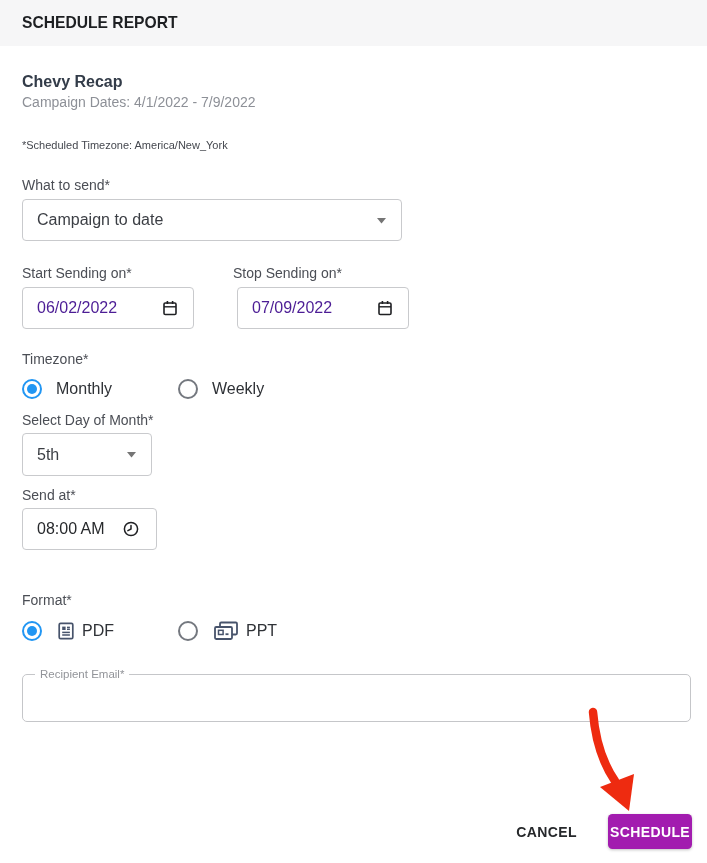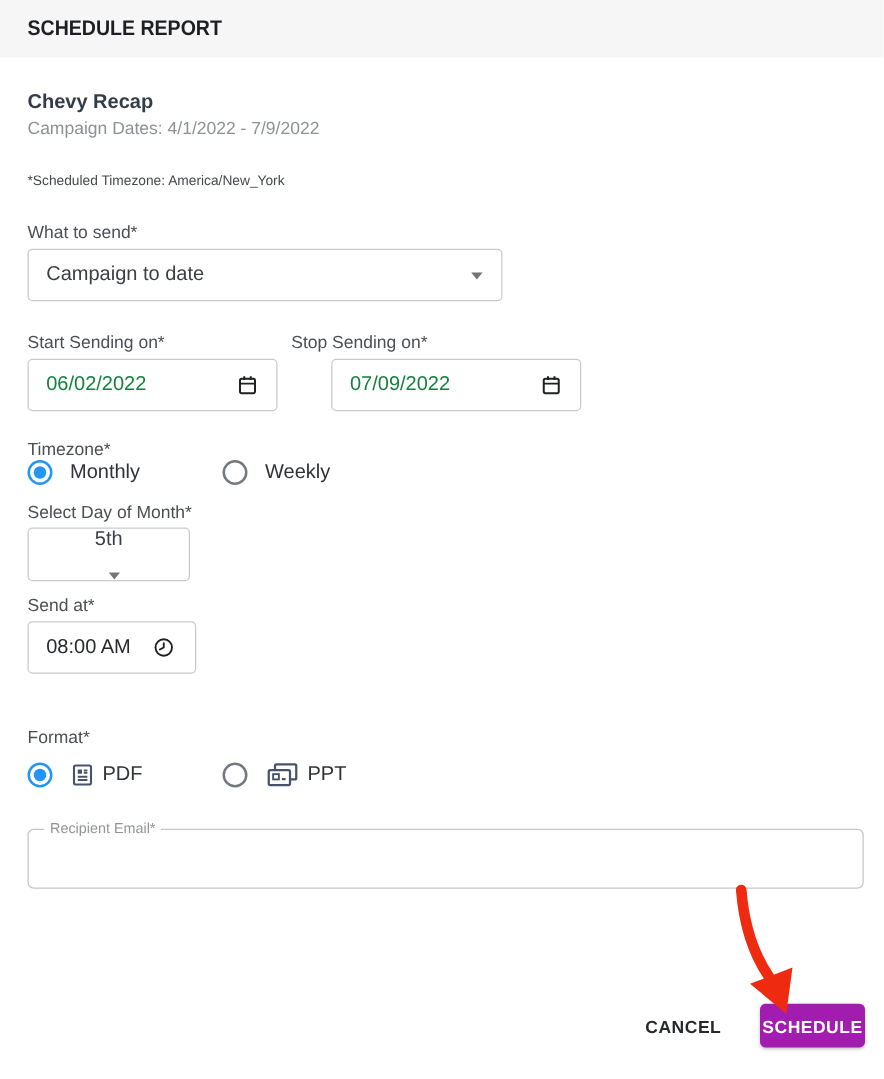--- a/index.html
+++ b/index.html
@@ -18,31 +18,31 @@
 
   .field-label { font-size:14px; line-height:17px; color:#4b4e55; }
   .mt-label1 { margin-top:23px; }
 
   .select, .input {
     border:1px solid #c9cacd; border-radius:4px; background:#fff;
     display:flex; align-items:center; justify-content:space-between;
     height:42px; padding:0 14px; font-size:16px; color:#3b3e44; cursor:pointer;
   }
   .select-what { width:380px; margin-top:5px; }
-  .select-day { width:130px; height:43px; margin-top:4px;flex-direction:column; }
+  .select-day { width:130px; height:43px; margin-top:4px; }
   .caret { flex:0 0 auto; margin-left:8px; }
 
   .two-col { display:flex; margin-top:24px; }
   .two-col .col1 { width:211px; }
   .date-row { display:flex; margin-top:5px; }
-  .date-row .input { width:200px; color:#15803d;align-items:center; }
+  .date-row .input { width:172px; color:#4c1d95;align-items:center; }
   .date-row .spacer { width:43px; }
 
   .mt-freq { margin-top:22px; }
-  .radio-row { display:flex; }
+  .radio-row { display:flex; margin-top:11px; }
   .radio-opt { display:flex; align-items:center; cursor:pointer; }
   .radio-opt.first { width:156px; }
   .radio { width:20px; height:20px; border-radius:50%; border:2px solid #74787f;
     display:inline-flex; align-items:center; justify-content:center; flex:0 0 auto; background:#fff; }
   .radio .dot { width:10px; height:10px; border-radius:50%; background:transparent; }
   .radio.checked { border-color:#2196f3; }
   .radio.checked .dot { background:#2196f3; }
   .radio-label { margin-left:14px; font-size:16px; color:#2f3237; }
 
   .mt-day { margin-top:13px; }

